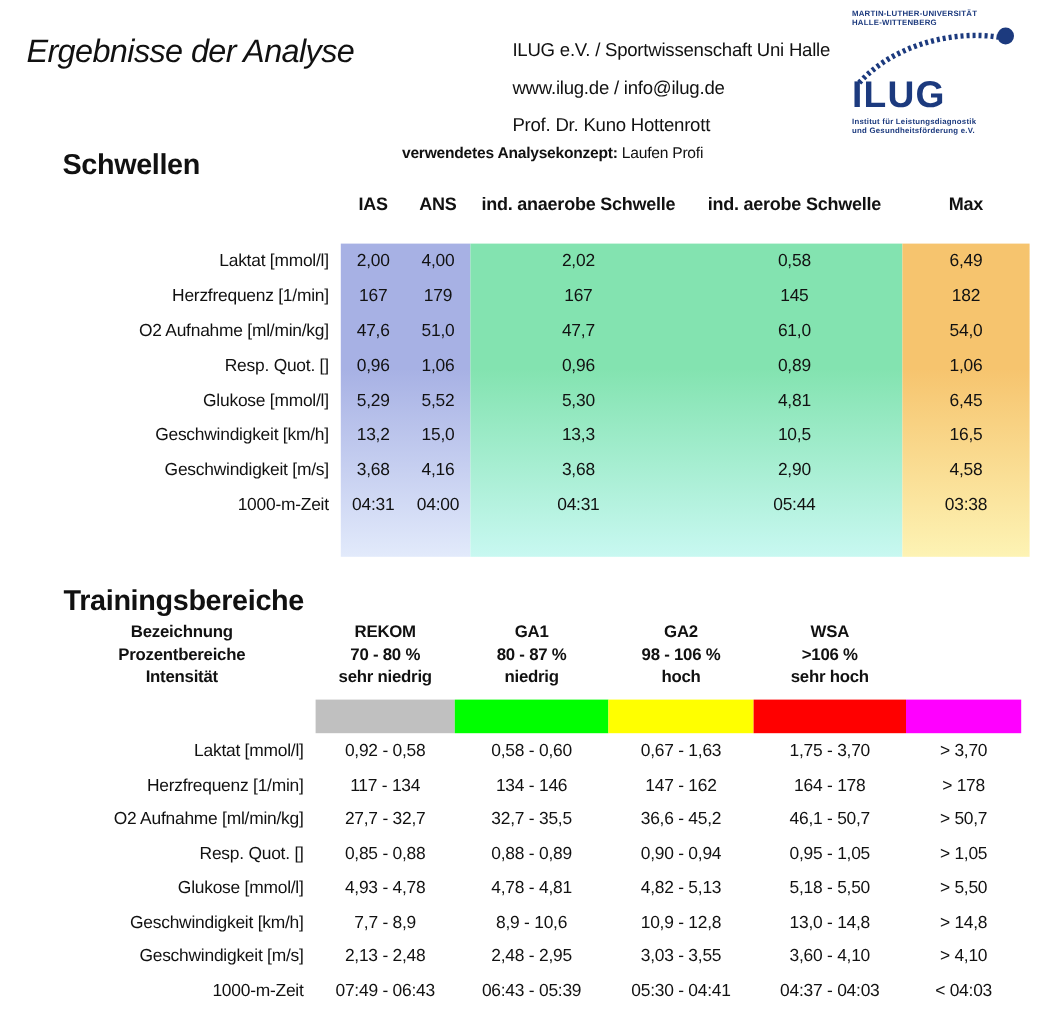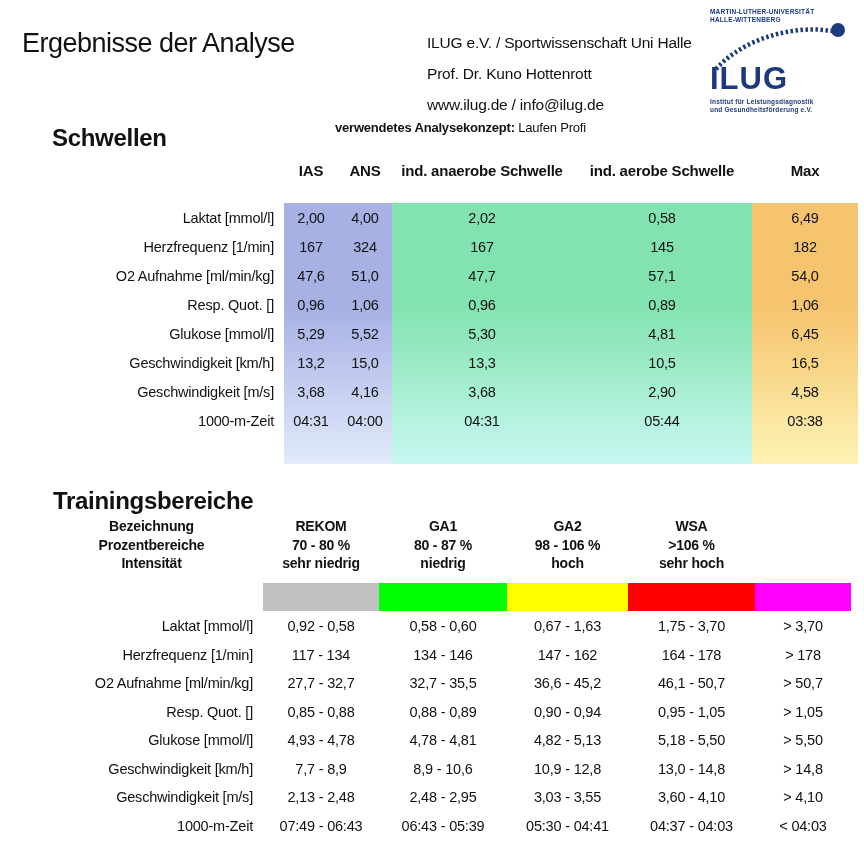--- a/index.html
+++ b/index.html
@@ -5,21 +5,21 @@
   * { margin:0; padding:0; box-sizing:border-box; }
   html,body { background:#ffffff; }
   body {
     width:864px; height:842px; position:relative; overflow:hidden;
     font-family:"Liberation Sans", sans-serif; color:#111111;
     letter-spacing:-0.2px;
   }
   .abs { position:absolute; }
 
   
-  .page-title { left:22px; top:28px; font-size:27px; font-weight:400; letter-spacing:-0.5px; }
+  .page-title { left:22px; top:28px; font-size:27px; font-weight:400; letter-spacing:-0.5px;font-style:italic; }
   .org-block { left:427px; top:27px; font-size:15.5px; line-height:31px; }
   .logo-box { left:700px; top:8px; width:162px; height:112px; }
   .logo-top { position:absolute; top:0; left:10px; font-size:6.5px; line-height:8px;
               font-weight:bold; color:var(--c-logo); letter-spacing:0.2px; }
   .logo-arc { position:absolute; top:13px; left:0; }
   .logo-name { position:absolute; top:55px; left:10px; font-size:31px; font-weight:bold;
                color:var(--c-logo); letter-spacing:1px; line-height:32px; }
   .logo-bottom { position:absolute; top:90px; left:10px; font-size:6.5px; line-height:8px;
                  font-weight:bold; color:var(--c-logo); letter-spacing:0.2px; }
 
@@ -57,22 +57,22 @@
   .tb-rows { left:40px; top:612px; width:811px; }
   .tb-row { height:28.5px; align-items:center; }
 </style>
 </head>
 <body>
 
 <div class="abs page-title">Ergebnisse der Analyse</div>
 
 <div class="abs org-block">
   <div>ILUG e.V. / Sportwissenschaft Uni Halle</div>
+  <div>www.ilug.de / info@ilug.de</div>
   <div>Prof. Dr. Kuno Hottenrott</div>
-  <div>www.ilug.de / info@ilug.de</div>
 </div>
 
 <div class="abs logo-box">
   <div class="logo-top">
     <div>MARTIN-LUTHER-UNIVERSITÄT</div>
     <div>HALLE-WITTENBERG</div>
   </div>
   <svg class="logo-arc" width="162" height="52" viewBox="0 0 162 52">
     <path d="M 16 48 C 45 16, 95 4, 132 10" fill="none" stroke="#1c3a7e" stroke-width="4.5" stroke-dasharray="2.5 2.5"></path>
     <circle cx="138" cy="9" r="7" fill="#1c3a7e"></circle>
@@ -108,31 +108,31 @@
         <div class="label-cell">Laktat [mmol/l]</div>
         <div class="val-cell">2,00</div>
         <div class="val-cell">4,00</div>
         <div class="val-cell">2,02</div>
         <div class="val-cell">0,58</div>
         <div class="val-cell">6,49</div>
       </div>
       <div class="sch-grid sch-row">
         <div class="label-cell">Herzfrequenz [1/min]</div>
         <div class="val-cell">167</div>
-        <div class="val-cell">324</div>
+        <div class="val-cell">179</div>
         <div class="val-cell">167</div>
         <div class="val-cell">145</div>
         <div class="val-cell">182</div>
       </div>
       <div class="sch-grid sch-row">
         <div class="label-cell">O2 Aufnahme [ml/min/kg]</div>
         <div class="val-cell">47,6</div>
         <div class="val-cell">51,0</div>
         <div class="val-cell">47,7</div>
-        <div class="val-cell">57,1</div>
+        <div class="val-cell">61,0</div>
         <div class="val-cell">54,0</div>
       </div>
       <div class="sch-grid sch-row">
         <div class="label-cell">Resp. Quot. []</div>
         <div class="val-cell">0,96</div>
         <div class="val-cell">1,06</div>
         <div class="val-cell">0,96</div>
         <div class="val-cell">0,89</div>
         <div class="val-cell">1,06</div>
       </div>

